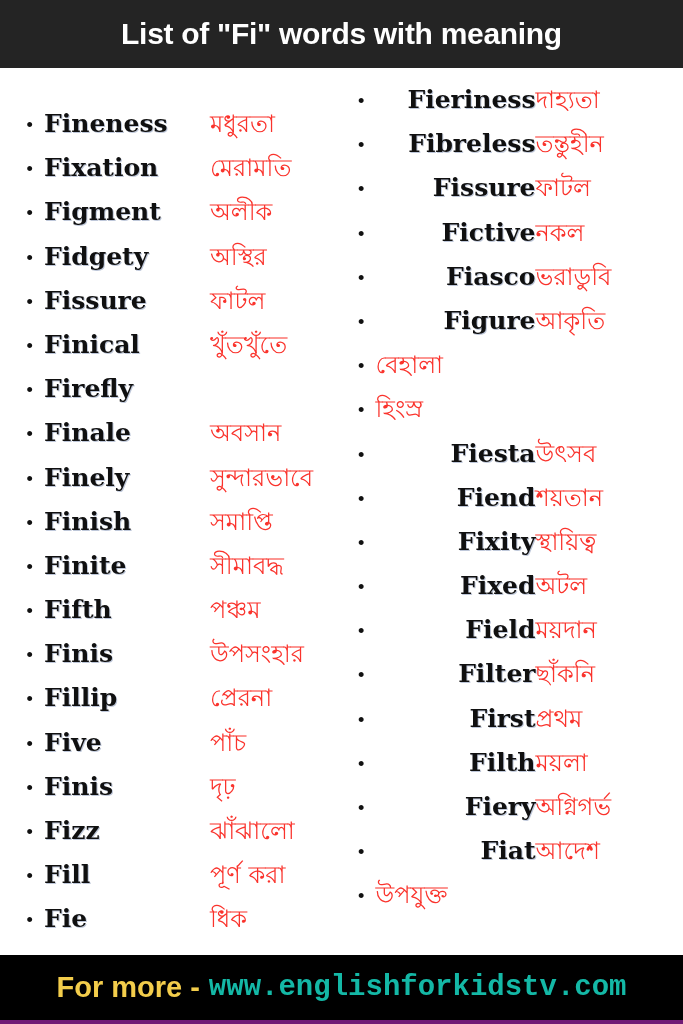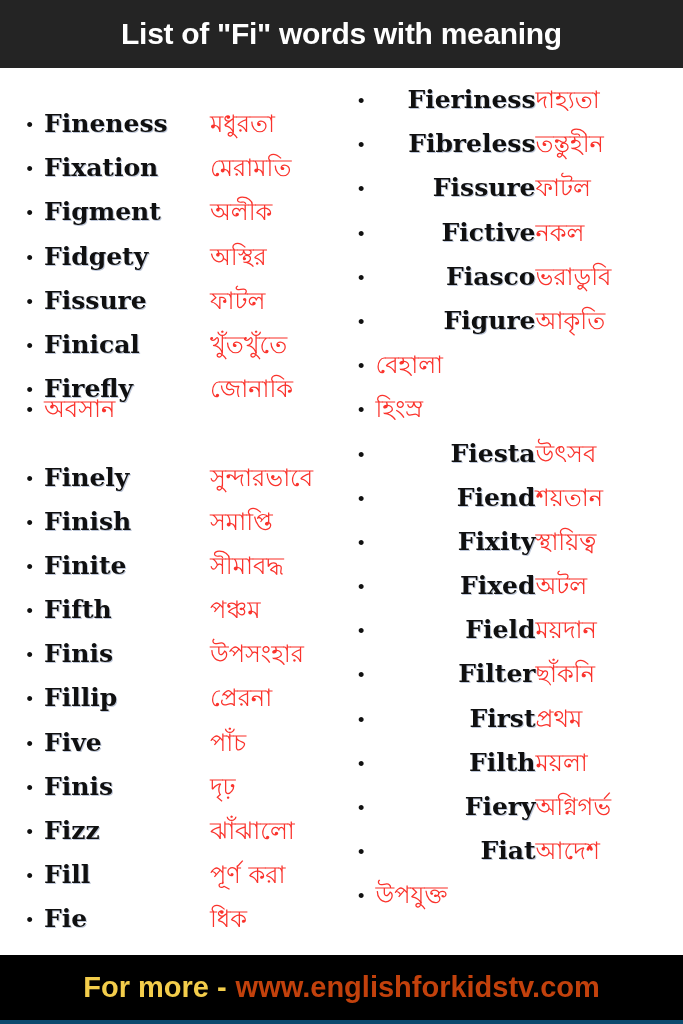--- a/index.html
+++ b/index.html
@@ -97,33 +97,33 @@
     position: absolute;
     left: 0;
     bottom: 0;
     width: 683px;
     height: 69px;
     background: #000000;
     display: flex;
     align-items: center;
     justify-content: center;
     box-sizing: border-box;
-    border-bottom: 4px solid #0c4a6e;
+    border-bottom: 4px solid #701a75;
   }
   #footer-label {
     color: #f3cd4b;
     font-family: "Liberation Sans", sans-serif;
     font-weight: bold;
     font-size: 29px;
     margin-right: 9px;
     white-space: nowrap;
   }
   #footer-url {
-    color: #c2410c;
-    font-family: Liberation Sans, sans-serif;
+    color: #14b8a6;
+    font-family: Liberation Mono, monospace;
     font-weight: bold;
     font-size: 29px;
     white-space: nowrap;
   }
 </style>
 </head>
 <body>
 
 <div id="header-bar">
   <div id="page-title">List of "Fi" words with meaning</div>
@@ -157,24 +157,24 @@
         <span class="word-bn">ফাটল</span>
       </div>
       <div class="word-row">
         <span class="bullet-icon">•</span>
         <span class="word-en">Finical</span>
         <span class="word-bn">খুঁতখুঁতে</span>
       </div>
       <div class="word-row">
         <span class="bullet-icon">•</span>
         <span class="word-en">Firefly</span>
-        <span class="word-bn">জোনাকি</span>
-      </div>
-      <div class="word-row">
-        <span class="bullet-icon">•</span>
+      </div>
+      <div class="word-row">
+        <span class="bullet-icon">•</span>
+        <span class="word-en">Finale</span>
         <span class="word-bn">অবসান</span>
       </div>
       <div class="word-row">
         <span class="bullet-icon">•</span>
         <span class="word-en">Finely</span>
         <span class="word-bn">সুন্দারভাবে</span>
       </div>
       <div class="word-row">
         <span class="bullet-icon">•</span>
         <span class="word-en">Finish</span>

